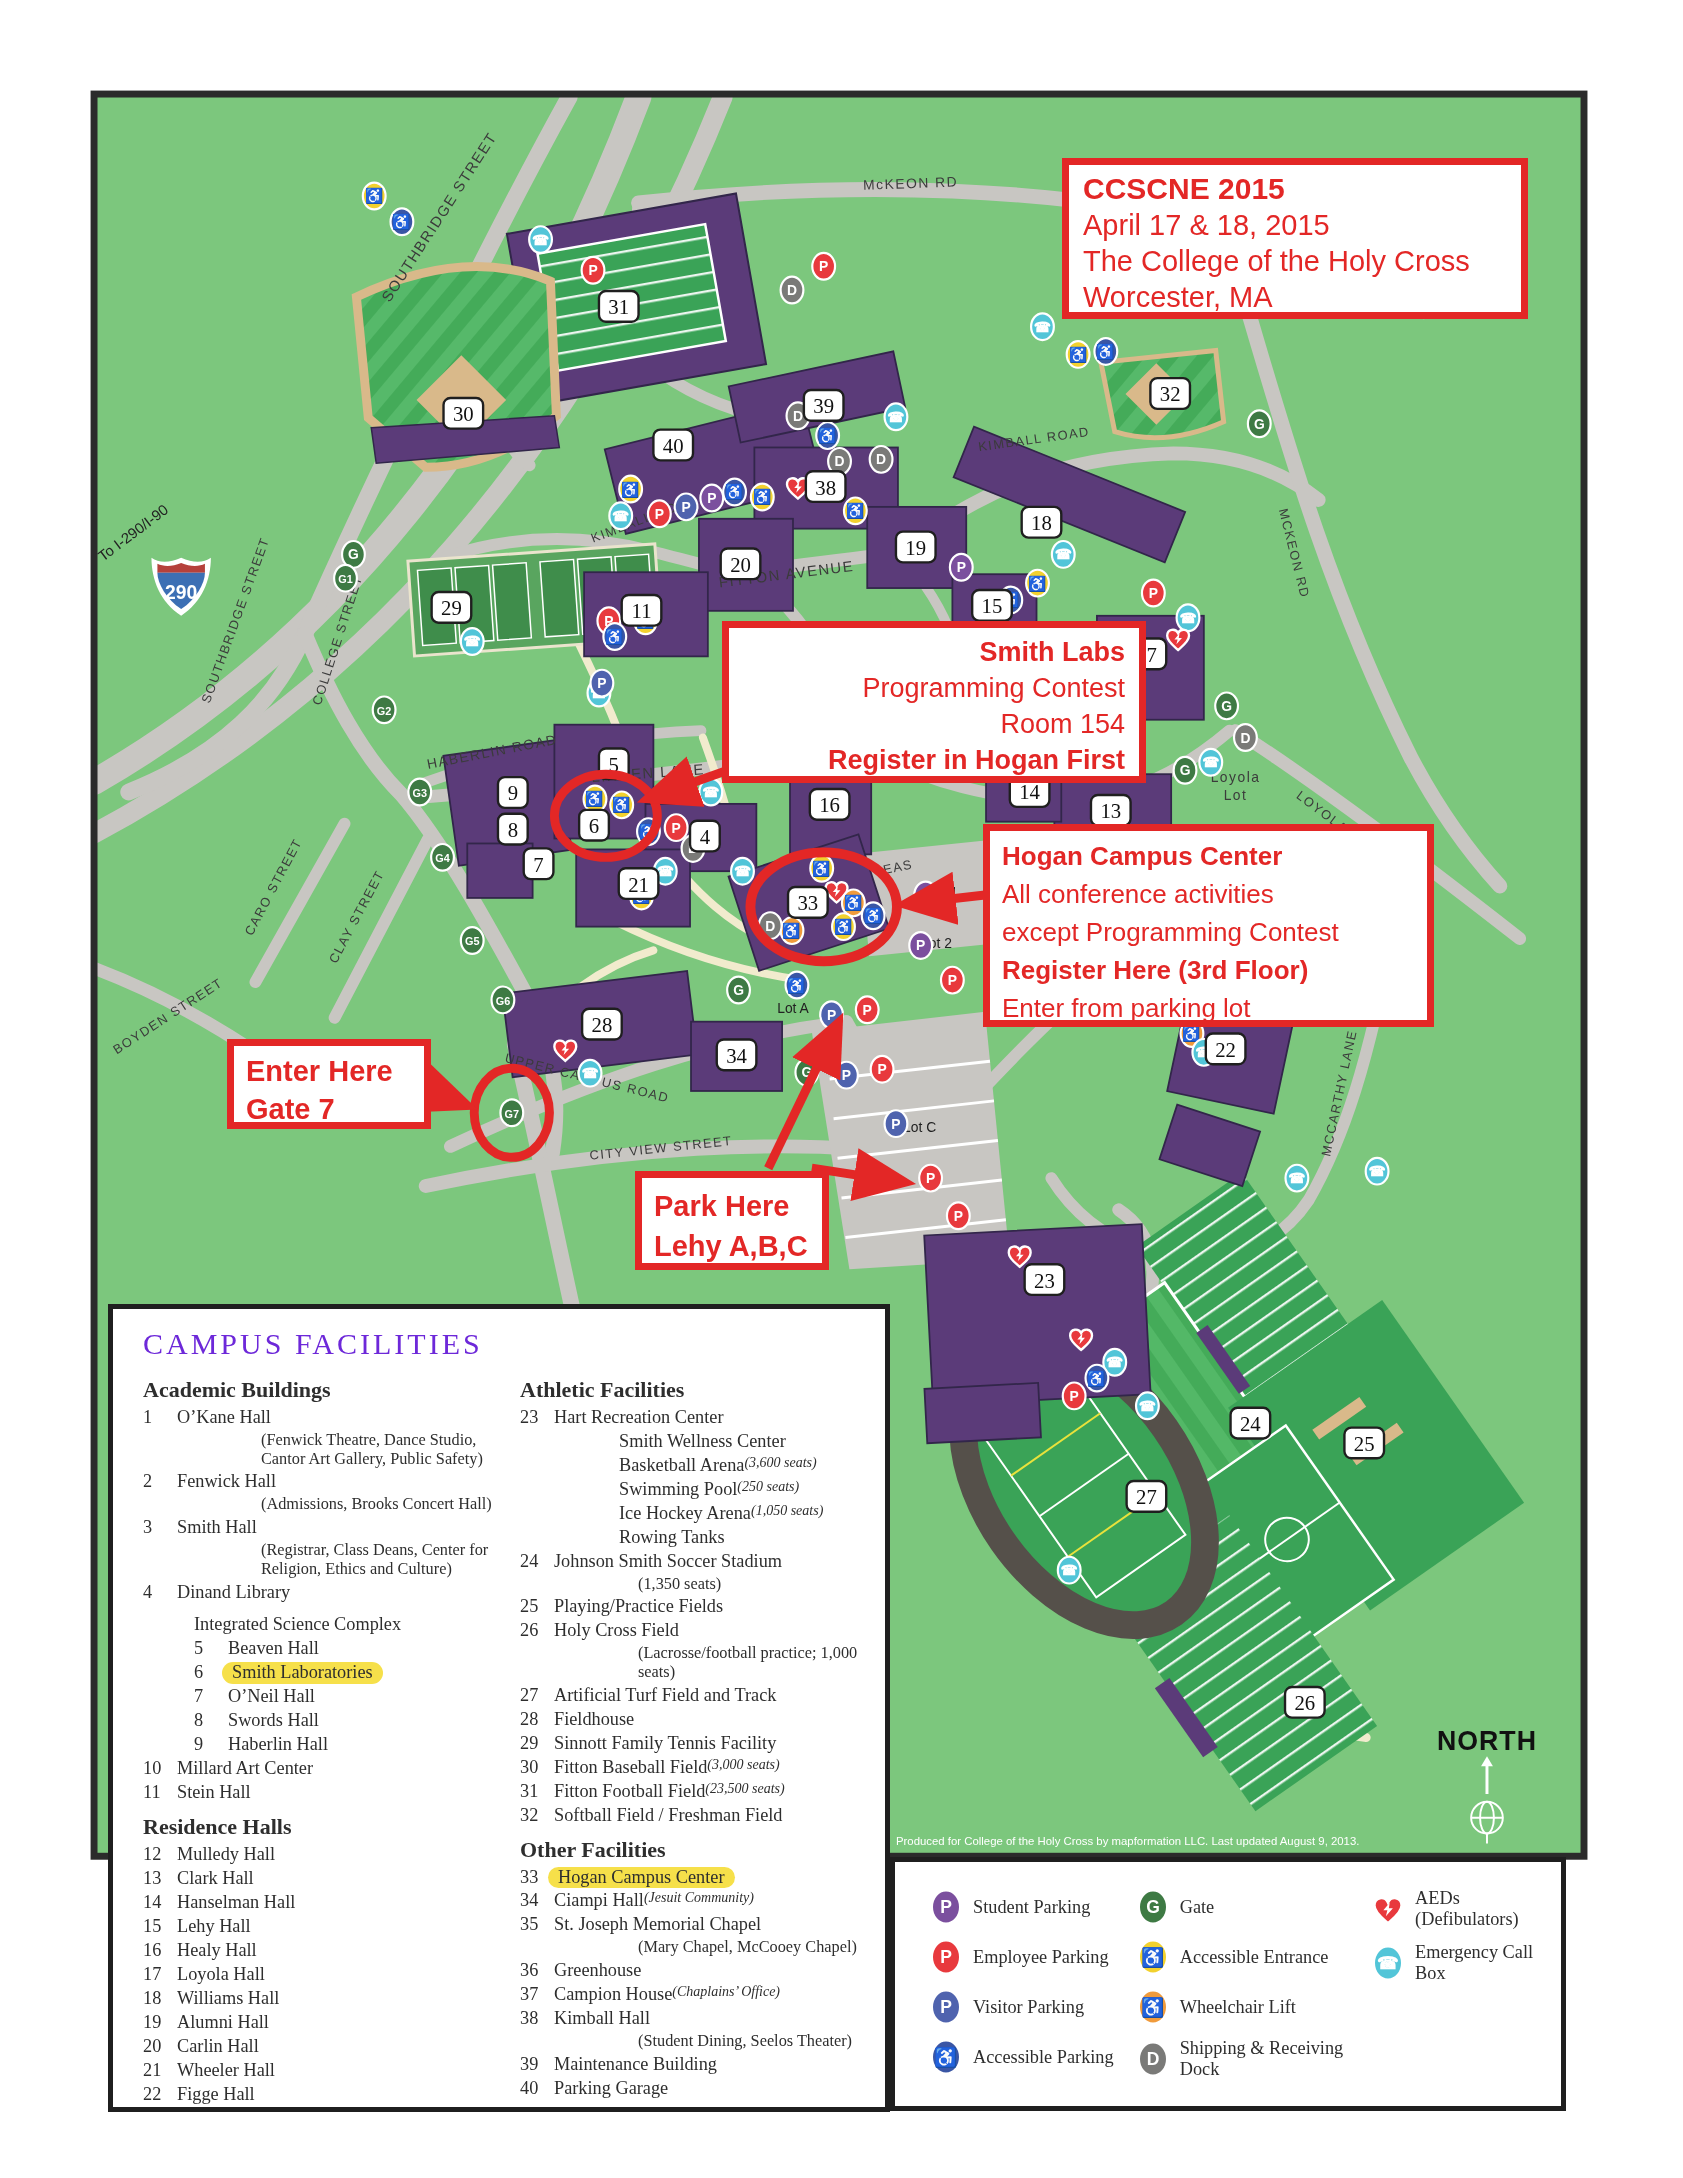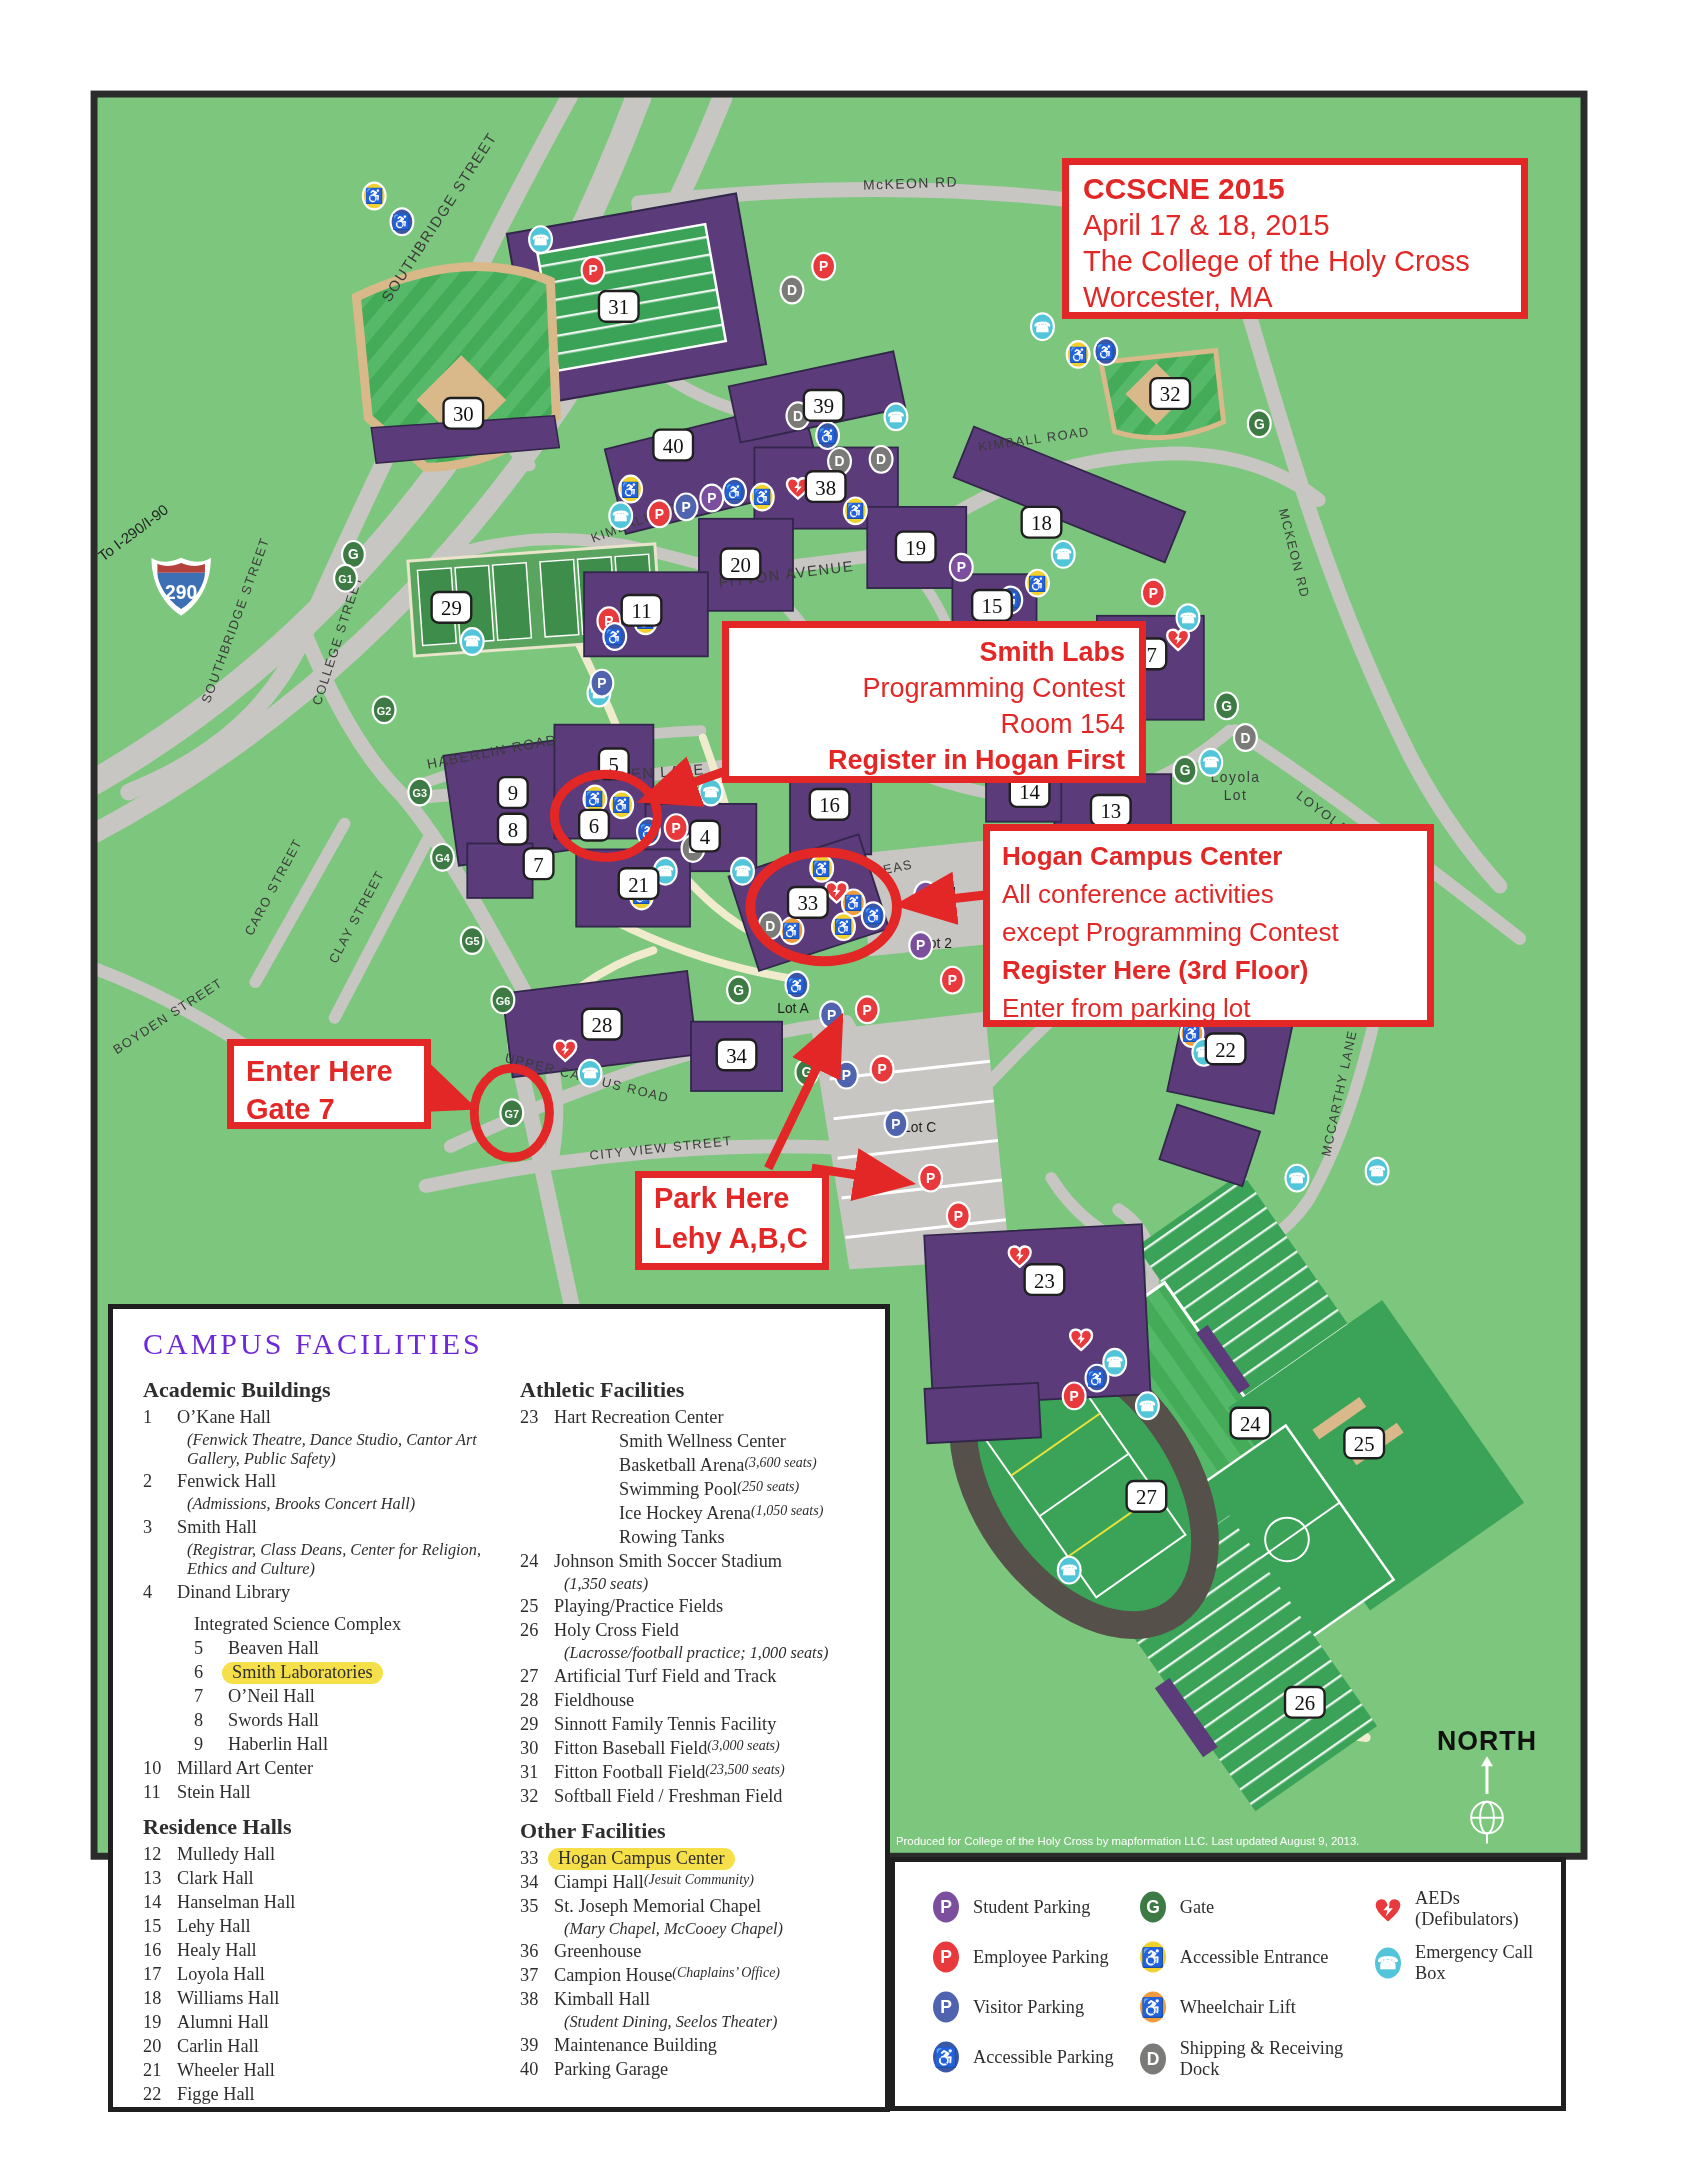--- a/index.html
+++ b/index.html
@@ -15,39 +15,39 @@
 
   
   .callout{position:absolute;background:#fff;border:7px solid #e32726;color:#e32726;
            box-sizing:border-box;z-index:30;}
   .callout .ln{white-space:nowrap;}
   #conf-box{left:1062px;top:158px;width:466px;height:161px;padding:6px 14px;font-size:29px;line-height:36px;}
   #conf-box .t{font-weight:bold;font-size:30px;}
   #smith-box{left:722px;top:621px;width:424px;height:162px;padding:6px 14px;font-size:27px;line-height:36px;text-align:right;}
   #hogan-box{left:983px;top:824px;width:451px;height:203px;padding:6px 12px;font-size:26px;line-height:38px;}
   #enter-box{left:204px;top:1039px;width:204px;height:90px;padding:6px 12px;font-size:29px;line-height:38px;font-weight:bold;margin-left:23px;}
-  #park-box{left:635px;top:1171px;width:194px;height:99px;padding:0 12px;font-size:29px;line-height:40px;font-weight:bold;}
+  #park-box{left:635px;top:1171px;width:194px;height:99px;padding:8px 12px;font-size:29px;line-height:40px;font-weight:bold;}
   .bold{font-weight:bold;}
 
   
   #fac-panel{position:absolute;left:108px;top:1304px;width:782px;height:808px;background:#fff;
              border:5px solid #1f1f1f;box-sizing:border-box;padding:18px 26px 10px 30px;z-index:20;
              font-family:"Liberation Serif",serif;color:#2e2e2e;}
   #fac-title{font-size:30px;letter-spacing:3px;margin-bottom:6px;color:#6d28d9;}
   .fac-cols{display:flex;gap:26px;}
   .fac-col1{width:351px;flex:none;}
   .fac-col2{flex:1;}
   .fac-head{font-size:22px;font-weight:bold;margin:10px 0 4px 0;}
   .fac-row{display:flex;line-height:1.2;font-size:18.3px;margin-bottom:2px;}
   .fac-num{width:34px;flex:none;}
   .ind1 .fac-num{margin-left:51px;}
   .ind2{margin-left:99px;text-align:center;}
   .grp .fac-name{margin-left:51px;margin-top:9px;}
   .fac-it{font-style:italic;font-size:14px;}
-  .fac-sub{font-style:italic;font-size:16.3px;line-height:1.15;margin-left:44px;margin-bottom:3px;max-width:297px;}
+  .fac-sub{font-size:16.3px;line-height:1.15;margin-left:118px;margin-bottom:3px;max-width:297px;}
   .hl{background:#f6e04a;border-radius:12px;padding:0 10px;margin-left:-6px;}
 
   
   #icons-panel{position:absolute;left:890px;top:1857px;width:676px;height:254px;background:#fff;
                border:5px solid #1f1f1f;box-sizing:border-box;padding:26px 10px 10px 34px;z-index:20;
                font-family:"Liberation Serif",serif;color:#2e2e2e;display:flex;}
   .leg-col{display:flex;flex-direction:column;gap:12px;}
   .leg-col1{width:216px;}.leg-col2{width:246px;}.leg-col3{width:188px;}
   .leg-row{display:flex;align-items:center;gap:10px;font-size:18.3px;}
   .leg-ic{flex:none;width:34px;height:38px;}

